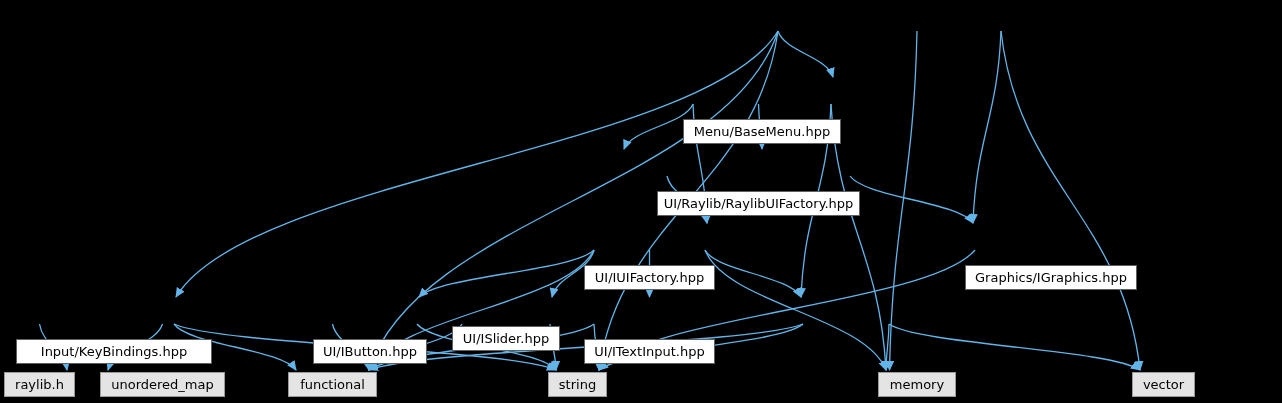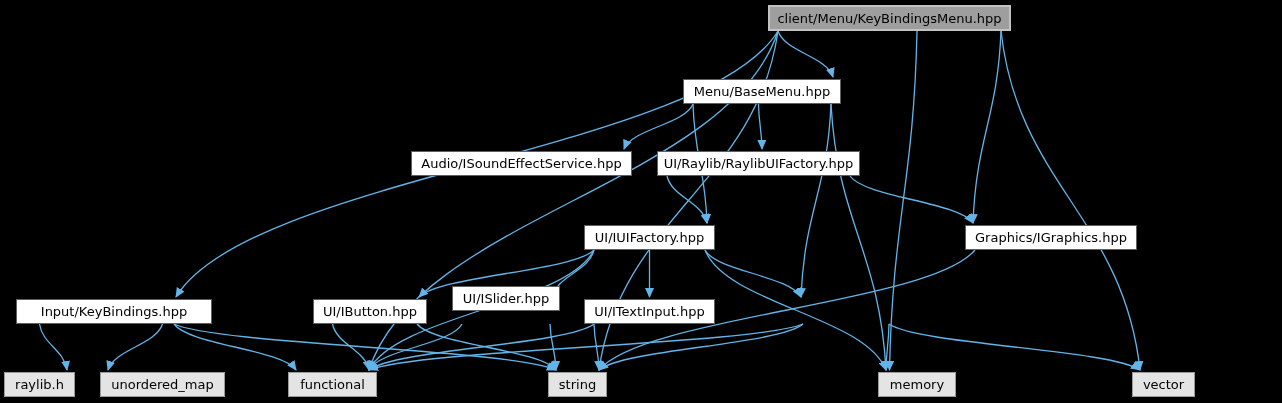--- a/index.html
+++ b/index.html
@@ -33,20 +33,21 @@
     line-height: 1;
   }
   .gnode.root {
     background: var(--root-fill, #9e9e9e);
     border: 2px solid var(--root-border, #c4c4c4);
     font-weight: normal;
   }
   .gnode.project {
     background: var(--project-fill, #ffffff);
     border: 1px solid var(--project-border, #5f5f5f);
+    margin-top: 40px;
   }
   .gnode.system {
     background: var(--system-fill, #e4e4e4);
     border: 1px solid var(--system-border, #9a9a9a);
   }
 </style>
 </head>
 <body>
 
 <div id="stage">
@@ -88,23 +89,21 @@
         <path d="M550,324 C550.72,344.7 555.28,349.3 556,370" fill="none" stroke="#63b4e8" stroke-width="1.3" marker-end="url(#arrow)"></path>
         <path d="M594,324 C567,344.7 396,349.3 369,370" fill="none" stroke="#63b4e8" stroke-width="1.3" marker-end="url(#arrow)"></path>
         <path d="M594,324 C594.6,344.7 598.4,349.3 599,370" fill="none" stroke="#63b4e8" stroke-width="1.3" marker-end="url(#arrow)"></path>
         <path d="M803,324 C750.92,344.7 421.08,349.3 369,370" fill="none" stroke="#63b4e8" stroke-width="1.3" marker-end="url(#arrow)"></path>
         <path d="M803,324 C778.52,344.7 623.48,349.3 599,370" fill="none" stroke="#63b4e8" stroke-width="1.3" marker-end="url(#arrow)"></path>
         <path d="M889,324 C888.64,344.7 886.36,349.3 886,370" fill="none" stroke="#63b4e8" stroke-width="1.3" marker-end="url(#arrow)"></path>
         <path d="M889,324 C919.12,344.7 1109.88,349.3 1140,370" fill="none" stroke="#63b4e8" stroke-width="1.3" marker-end="url(#arrow)"></path>
       </g>
   </svg>
 
-<div class="gnode root" style="left: 768px; top: 5px; width: 243px; height: 26px;">client/Menu/KeyBindingsMenu.hpp</div>
     <div class="gnode project" style="left: 683px; top: 79px; width: 158px; height: 25px;">Menu/BaseMenu.hpp</div>
-    <div class="gnode project" style="left: 411px; top: 151px; width: 221px; height: 25px;">Audio/ISoundEffectService.hpp</div>
     <div class="gnode project" style="left: 657px; top: 151px; width: 203px; height: 25px;">UI/Raylib/RaylibUIFactory.hpp</div>
     <div class="gnode project" style="left: 584px; top: 225px; width: 131px; height: 25px;">UI/IUIFactory.hpp</div>
     <div class="gnode project" style="left: 965px; top: 225px; width: 172px; height: 25px;">Graphics/IGraphics.hpp</div>
     <div class="gnode project" style="left: 16px; top: 299px; width: 196px; height: 25px;">Input/KeyBindings.hpp</div>
     <div class="gnode project" style="left: 313px; top: 299px; width: 114px; height: 25px;">UI/IButton.hpp</div>
     <div class="gnode project" style="left: 452px; top: 286px; width: 108px; height: 25px;">UI/ISlider.hpp</div>
     <div class="gnode project" style="left: 584px; top: 299px; width: 131px; height: 25px;">UI/ITextInput.hpp</div>
     <div class="gnode system" style="left: 4px; top: 372px; width: 71px; height: 25px;">raylib.h</div>
     <div class="gnode system" style="left: 288px; top: 372px; width: 89px; height: 25px;">functional</div>
     <div class="gnode system" style="left: 100px; top: 372px; width: 125px; height: 25px;">unordered_map</div>

